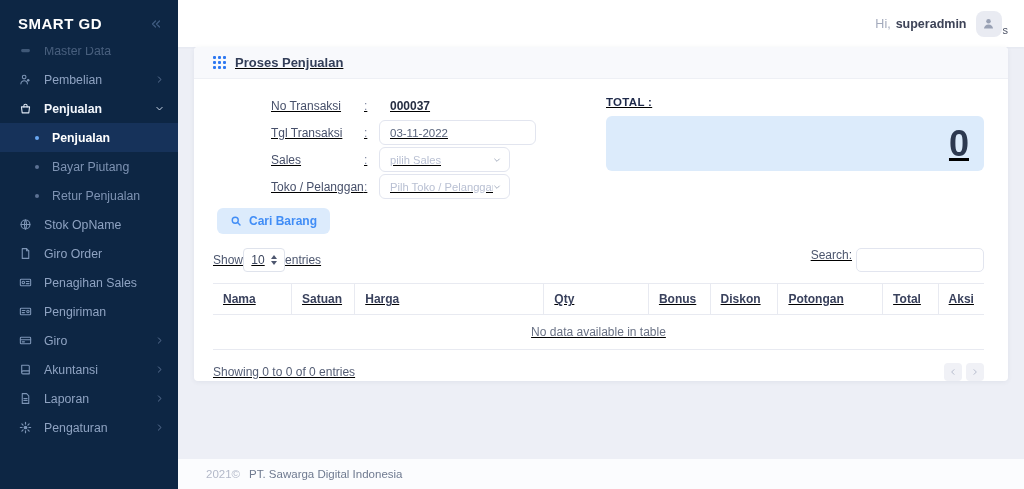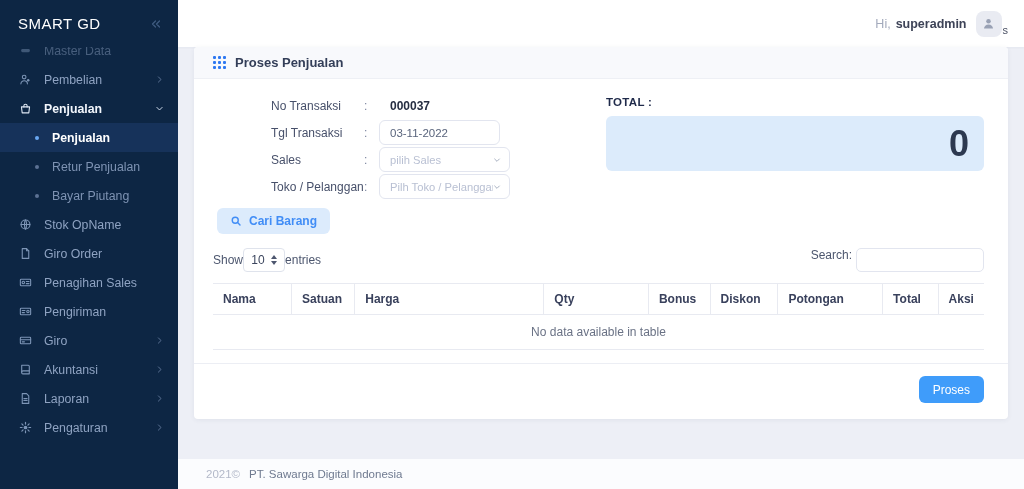--- a/index.html
+++ b/index.html
@@ -12,21 +12,21 @@
   body{
     width:1024px;height:489px;overflow:hidden;display:flex;
     font-family:"Liberation Sans",sans-serif;background:var(--main-bg);
     -webkit-font-smoothing:antialiased;
   }
   
   .sidebar{width:178px;min-width:178px;background:var(--sidebar-bg);color:var(--sidebar-text);
     display:flex;flex-direction:column;position:relative;z-index:5;}
   .brand-row{height:47px;display:flex;align-items:center;justify-content:space-between;
     padding:0 16px 0 18px;background:var(--sidebar-bg);position:relative;z-index:2;}
-  .brand{color:#fff;font-weight:400;font-size:15px;letter-spacing:.5px;}
+  .brand{color:#fff;font-weight:700;font-size:15px;letter-spacing:.5px;}
   .collapse-btn{color:#3f5b80;display:flex;align-items:center;cursor:pointer;}
   .nav{flex:1;overflow:hidden;margin-top:-11px;position:relative;z-index:1;}
   .nav-item{height:29px;display:flex;align-items:center;padding:0 14px 0 18px;gap:12px;
     font-size:12.3px;cursor:pointer;white-space:nowrap;}
   .nav-item .nav-label{flex:1;}
   .nav-item.dim{opacity:.45;}
   .nav-item.parent-active{color:#f2f6fc;font-weight:600;}
   .nav-icon{width:14px;display:flex;align-items:center;justify-content:center;color:#7d95b6;}
   .parent-active .nav-icon{color:#dfe8f4;}
   .nav-chevron{display:flex;align-items:center;color:#5c7294;}
@@ -41,34 +41,34 @@
   .topbar{height:47px;min-height:47px;background:#fff;display:flex;align-items:center;
     justify-content:flex-end;padding-right:16px;gap:9px;box-shadow:0 1px 2px rgba(30,40,70,.04);}
   .greeting{font-size:12.5px;color:#a3aabc;}
   .username{font-size:12.5px;font-weight:700;color:#3d4357;margin-left:-4px;}
   .avatar-wrap{display:flex;align-items:flex-end;gap:1px;}
   .avatar{width:26px;height:26px;border-radius:8px;background:#e9ebf2;display:flex;
     align-items:center;justify-content:center;color:#99a1b4;cursor:pointer;}
   .avatar-letter{font-size:11px;color:#4a5064;line-height:14px;}
   .content{flex:1;padding:0 16px;display:flex;flex-direction:column;}
   
-  .card{background:#fff;border-radius:4px;box-shadow:0 1px 5px rgba(40,50,80,.07);}
+  .card{background:#fff;border-radius:4px;box-shadow:0 1px 5px rgba(40,50,80,.07);text-decoration:underline;}
   .card-header{height:32px;background:#f8f9fc;border-bottom:1px solid #eef0f5;display:flex;
     align-items:center;gap:9px;padding:0 19px;border-radius:4px 4px 0 0;}
   .grid-icon{width:13px;height:13px;display:grid;grid-template-columns:repeat(3,1fr);gap:1.5px;}
   .grid-icon i{background:#2e78f2;border-radius:1px;}
   .card-title{font-size:13px;font-weight:700;color:#333e58;}
   .card-body{padding:14px 24px 0 19px;}
   .top-section{display:flex;justify-content:space-between;}
   .form-block{margin-left:13px;}
   .form-row{display:flex;align-items:center;height:25px;margin-bottom:2px;margin-left:45px;}
   .form-label{width:93px;font-size:12px;color:#47506a;}
   .colon{width:15px;color:#7d87a0;font-size:12px;}
   .form-value{font-weight:700;font-size:12px;color:#262e42;padding-left:11px;}
-  .text-input{width:121px;height:25px;border:1px solid #e2e5ef;border-radius:6px;padding:0 10px;
+  .text-input{width:157px;height:25px;border:1px solid #e2e5ef;border-radius:6px;padding:0 10px;
     font-size:11.5px;color:#59647c;font-family:inherit;outline:none;}
   .select{width:131px;height:25px;border:1px solid #e2e5ef;border-radius:6px;
     padding:0 8px 0 10px;display:flex;align-items:center;justify-content:space-between;cursor:pointer;}
   .select .ph{font-size:11.2px;color:#b9c0d3;white-space:nowrap;overflow:hidden;}
   .select-caret{color:#9aa3b7;display:flex;align-items:center;}
   .cari-btn{margin:7px 0 0 -9px;display:inline-flex;align-items:center;gap:7px;
     background:var(--accent-light);color:#418df6;font-weight:700;font-size:12px;border:none;
     border-radius:6px;padding:0 13px;height:26px;cursor:pointer;font-family:inherit;}
   .total-block{width:378px;}
   .total-label{font-size:11.5px;font-weight:700;color:#1f2a4a;letter-spacing:.3px;
@@ -165,25 +165,25 @@
           </svg>
       </span>
     </div>
 
     <div class="nav-sub active">
       <span class="bullet"></span>
       <span>Penjualan</span>
     </div>
     <div class="nav-sub">
       <span class="bullet"></span>
-      <span>Retur Penjualan</span>
+      <span>Bayar Piutang</span>
     </div>
     <div class="nav-sub">
       <span class="bullet"></span>
-      <span>Bayar Piutang</span>
+      <span>Retur Penjualan</span>
     </div>
 
     <div class="nav-item">
       <span class="nav-icon">
         <svg width="13" height="13" viewBox="0 0 24 24" fill="none" stroke="currentColor" stroke-width="2" stroke-linecap="round">
             <circle cx="12" cy="12" r="8.2"></circle>
             <path d="M3.8 12h16.4"></path>
             <path d="M12 3.8c2.6 2.6 2.6 13.8 0 16.4"></path>
             <path d="M12 3.8c-2.6 2.6-2.6 13.8 0 16.4"></path>
           </svg>
@@ -428,25 +428,41 @@
               <th>Aksi</th>
             </tr>
           </thead>
           <tbody>
             <tr>
               <td class="empty" colspan="9">No data available in table</td>
             </tr>
           </tbody>
         </table>
 
+        <div class="table-footer">
+          <span class="info">Showing 0 to 0 of 0 entries</span>
+          <div class="pager">
+            <span class="page-btn">
+              <span>
+                <svg width="8" height="8" viewBox="0 0 24 24" fill="none" stroke="currentColor" stroke-width="3" stroke-linecap="round" stroke-linejoin="round">
+                    <path d="M15 5l-7 7 7 7"></path>
+                  </svg>
+              </span>
+            </span>
+            <span class="page-btn">
+              <span>
+                <svg width="8" height="8" viewBox="0 0 24 24" fill="none" stroke="currentColor" stroke-width="3" stroke-linecap="round" stroke-linejoin="round">
+                    <path d="M9 5l7 7-7 7"></path>
+                  </svg>
+              </span>
+            </span>
+          </div>
+        </div>
       </div>
 
-      <div class="card-footer">
-        <button class="proses-btn">Proses</button>
-      </div>
     </section>
   </div>
 
   <footer class="footer-bar">
     <span class="footer-year">2021©</span>
     <span class="footer-company">PT. Sawarga Digital Indonesia</span>
   </footer>
 </div>
 
 </body></html>

